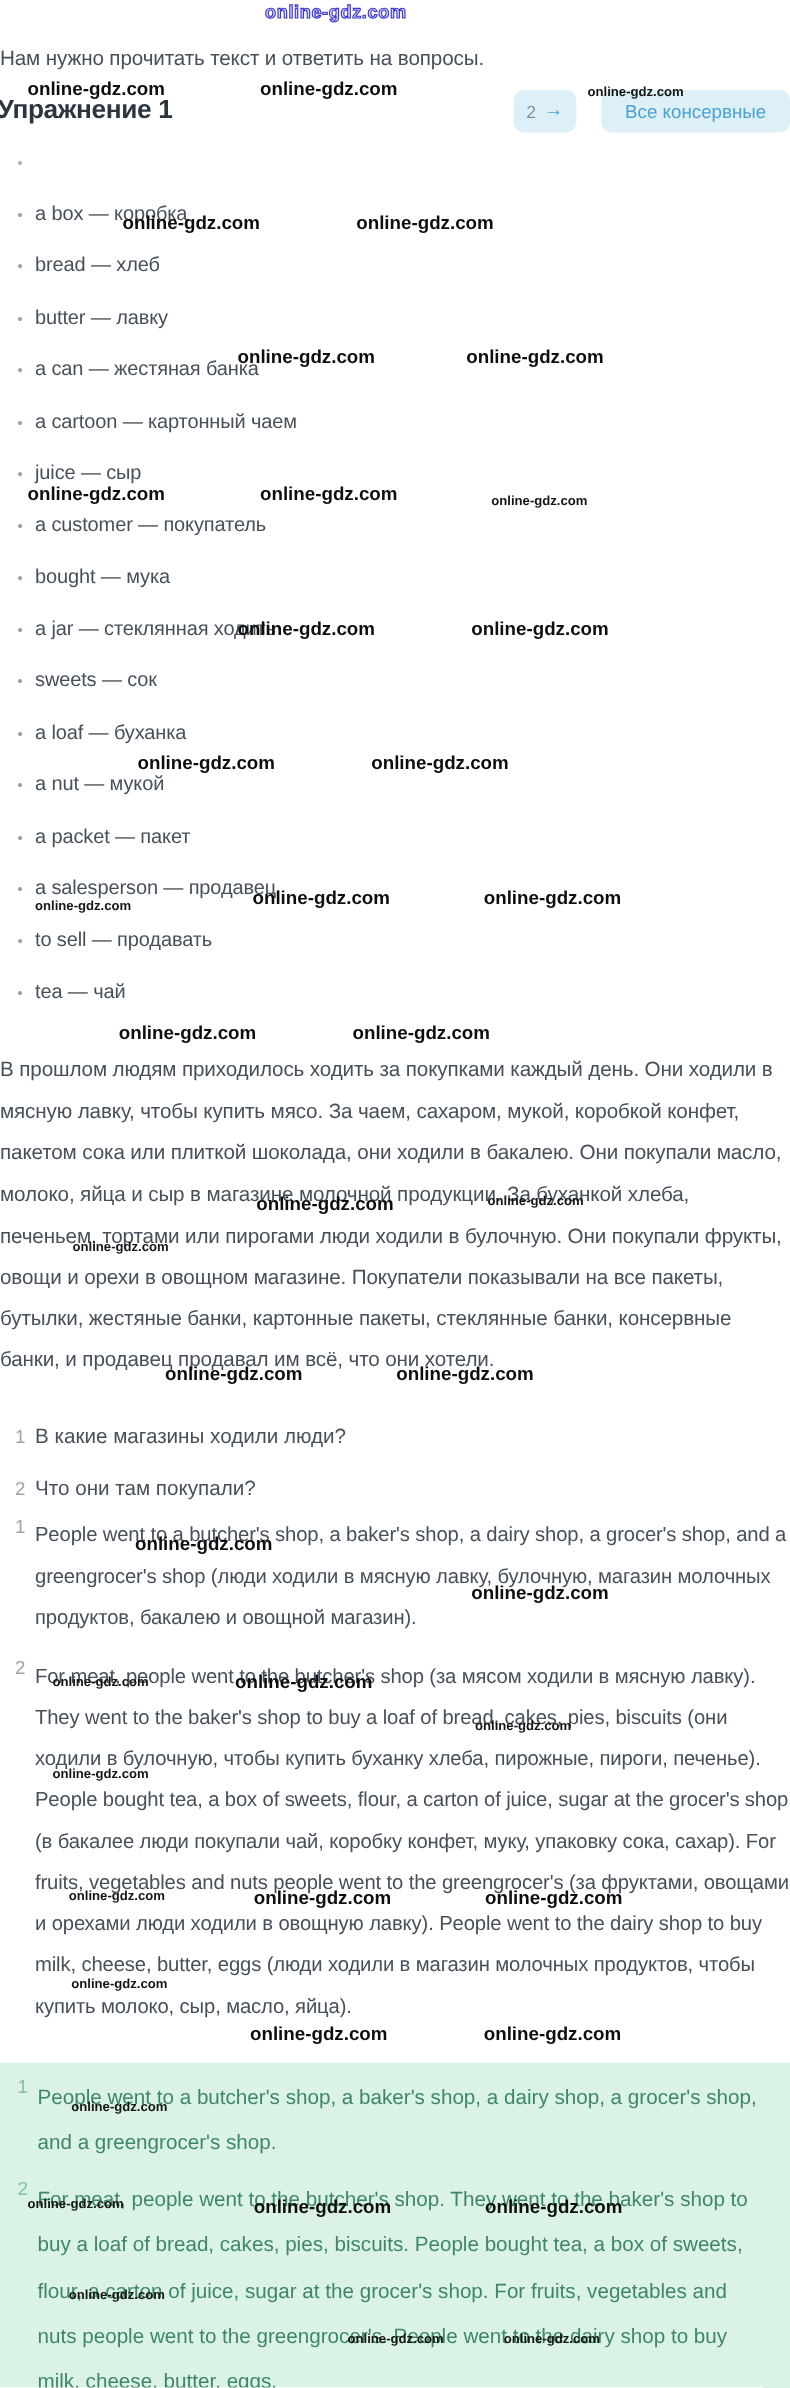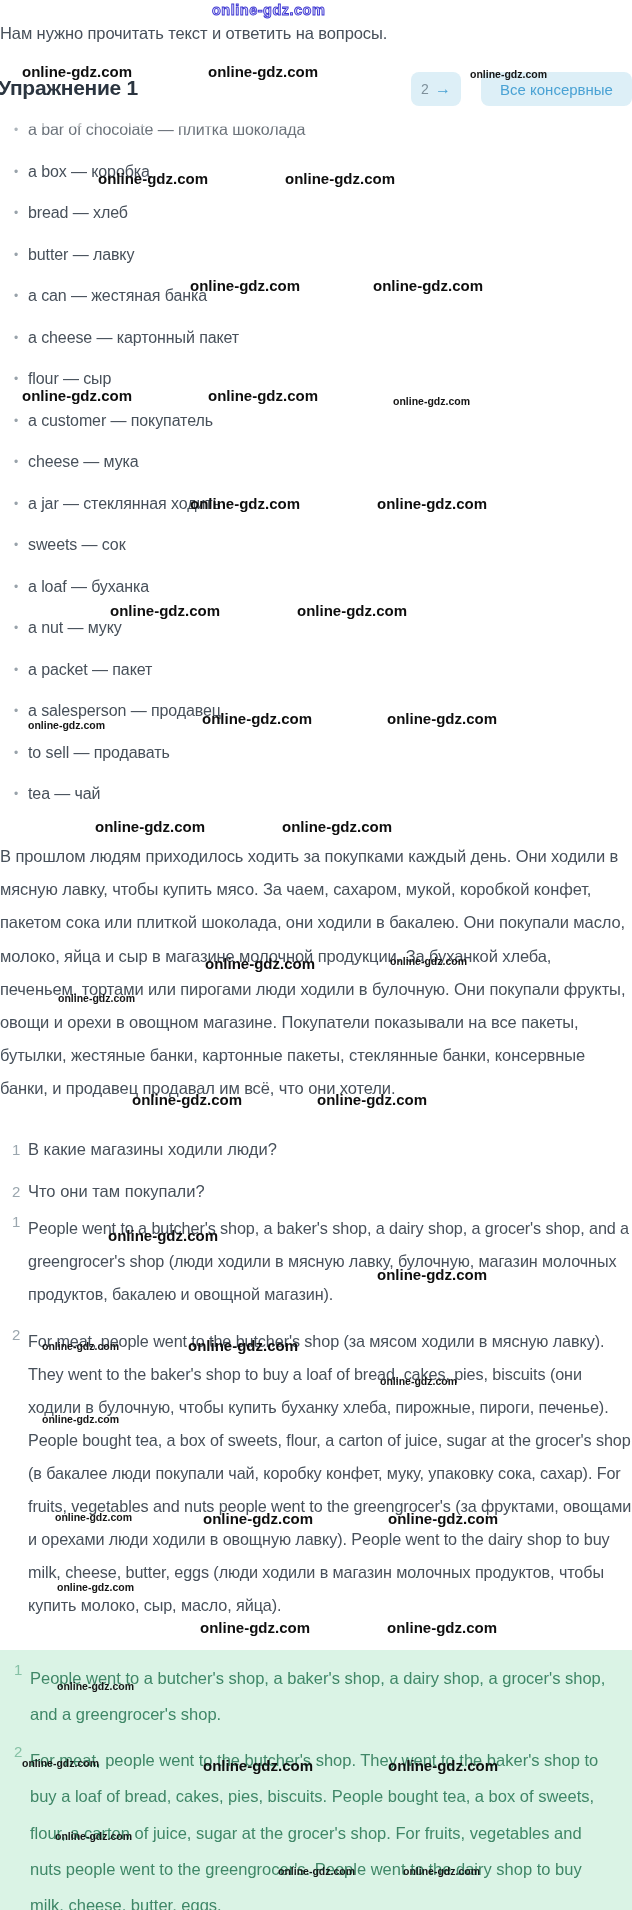--- a/index.html
+++ b/index.html
@@ -2,21 +2,21 @@
 <html style="--accent-blue: #4aa2d4; --button-bg: #ddeff7; --green-bg: #daf3e5; --green-text: #3f8767; --green-num: #85c1a5; --body-text: #47505a; --muted: #9aa6ae;"><head>
 <meta charset="utf-8">
 <style>
   html,body{margin:0;padding:0;}
   body{
     width:632px;height:1910px;position:relative;overflow:hidden;
     background:#ffffff;
     font-family:"Liberation Sans",sans-serif;
   }
   
-  .intro{position:absolute;left:0;top:24px;font-size:16.5px;color:var(--body-text);letter-spacing:-0.1px;z-index:2;}
+  .intro{position:absolute;left:0;top:38px;font-size:16.5px;color:var(--body-text);letter-spacing:-0.1px;z-index:2;}
   .title{position:absolute;left:-2px;top:76px;font-size:21px;font-weight:700;color:#2b3540;letter-spacing:-0.3px;z-index:6;}
   .btn{position:absolute;top:72px;height:34px;border-radius:8px;background:var(--button-bg);display:flex;align-items:center;justify-content:center;z-index:6;cursor:pointer;}
   .btn-prev{left:411px;width:50px;gap:6px;}
   .btn-prev .btn-num{color:#7e909b;font-size:14px;}
   .btn-prev .btn-arrow{color:var(--accent-blue);font-size:16px;line-height:1;}
   .btn-all{left:481px;width:151px;color:var(--accent-blue);font-size:15px;}
   
   .vocab-item{position:absolute;left:0;width:632px;height:18px;z-index:1;}
   .vocab-item .bullet{position:absolute;left:14px;top:2px;font-size:12px;color:#98a2aa;}
   .vocab-item .vtext{position:absolute;left:28px;top:0;font-size:16px;color:var(--body-text);letter-spacing:-0.1px;white-space:nowrap;}
@@ -56,69 +56,68 @@
     <span class="btn-arrow">→</span>
   </div>
 
   <div class="btn btn-all">
     <span>Все консервные</span>
   </div>
 
   <div id="vocab">
       <div class="vocab-item first" style="top: 121px;">
         <span class="bullet">•</span>
-        <span class="vtext">a bar of chocolate — плитка шоколада</span>
       </div>
       <div class="vocab-item" style="top: 162.5px;">
         <span class="bullet">•</span>
         <span class="vtext">a box — коробка</span>
       </div>
       <div class="vocab-item" style="top: 204px;">
         <span class="bullet">•</span>
         <span class="vtext">bread — хлеб</span>
       </div>
       <div class="vocab-item" style="top: 245.5px;">
         <span class="bullet">•</span>
         <span class="vtext">butter — лавку</span>
       </div>
       <div class="vocab-item" style="top: 287px;">
         <span class="bullet">•</span>
         <span class="vtext">a can — жестяная банка</span>
       </div>
       <div class="vocab-item" style="top: 328.5px;">
         <span class="bullet">•</span>
-        <span class="vtext">a cheese — картонный пакет</span>
+        <span class="vtext">a cartoon — картонный чаем</span>
       </div>
       <div class="vocab-item" style="top: 370px;">
         <span class="bullet">•</span>
-        <span class="vtext">flour — сыр</span>
+        <span class="vtext">juice — сыр</span>
       </div>
       <div class="vocab-item" style="top: 411.5px;">
         <span class="bullet">•</span>
         <span class="vtext">a customer — покупатель</span>
       </div>
       <div class="vocab-item" style="top: 453px;">
         <span class="bullet">•</span>
-        <span class="vtext">cheese — мука</span>
+        <span class="vtext">bought — мука</span>
       </div>
       <div class="vocab-item" style="top: 494.5px;">
         <span class="bullet">•</span>
         <span class="vtext">a jar — стеклянная ходить</span>
       </div>
       <div class="vocab-item" style="top: 536px;">
         <span class="bullet">•</span>
         <span class="vtext">sweets — сок</span>
       </div>
       <div class="vocab-item" style="top: 577.5px;">
         <span class="bullet">•</span>
         <span class="vtext">a loaf — буханка</span>
       </div>
       <div class="vocab-item" style="top: 619px;">
         <span class="bullet">•</span>
-        <span class="vtext">a nut — муку</span>
+        <span class="vtext">a nut — мукой</span>
       </div>
       <div class="vocab-item" style="top: 660.5px;">
         <span class="bullet">•</span>
         <span class="vtext">a packet — пакет</span>
       </div>
       <div class="vocab-item" style="top: 702px;">
         <span class="bullet">•</span>
         <span class="vtext">a salesperson — продавец</span>
       </div>
       <div class="vocab-item" style="top: 743.5px;">

